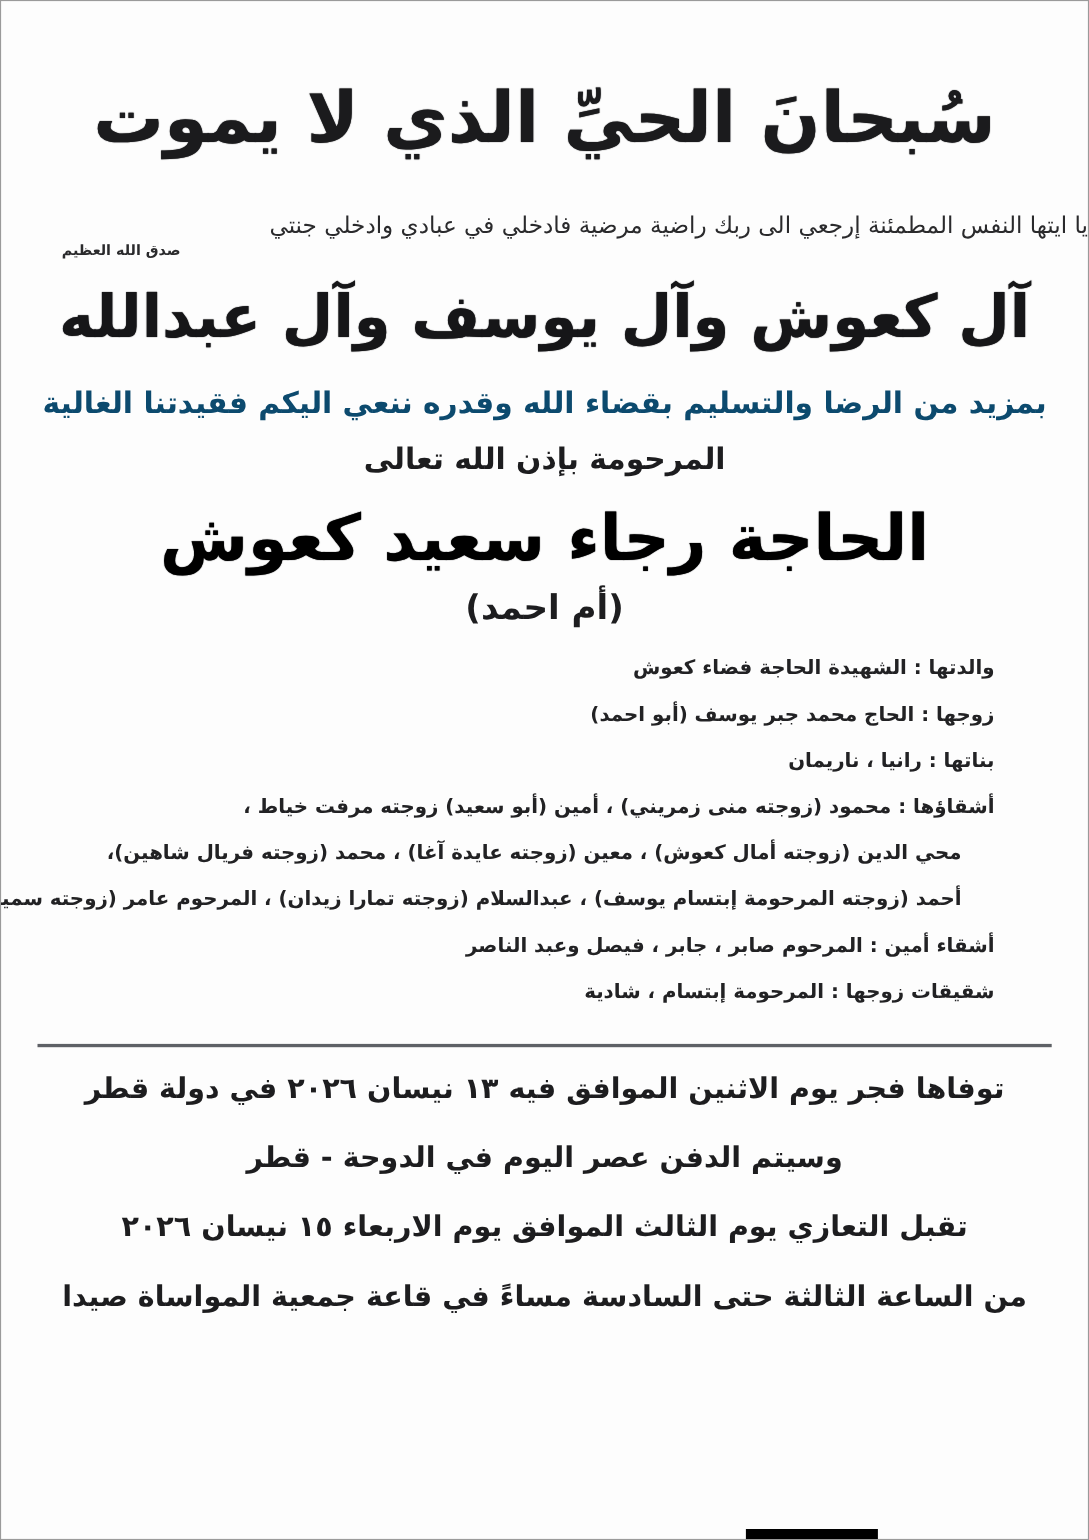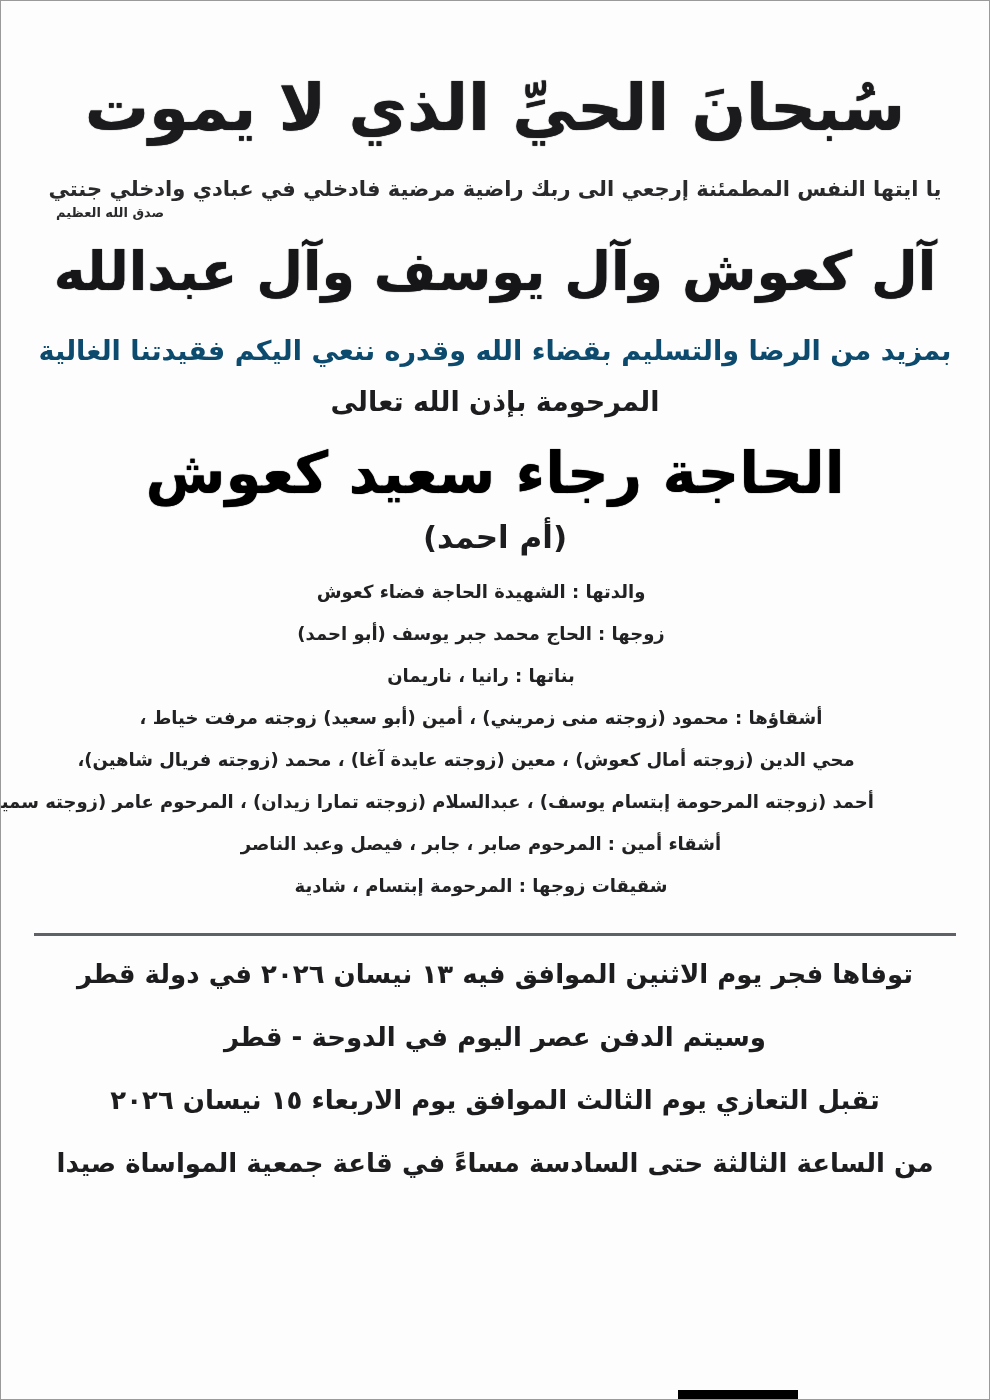--- a/index.html
+++ b/index.html
@@ -24,24 +24,23 @@
     margin-top: 42px;
     text-align: center;
     font-size: 64px;
     font-weight: bold;
     line-height: 130px;
     letter-spacing: -1px;
     color: #1b1b1d;
     text-shadow: 0 0 1px #1b1b1d;
   }
   .verse {
-    margin-top: 4px;
-    text-align: center;
+    margin-top: 20px;
     font-size: 21px;
-    font-weight: bold;
+    font-weight: normal;
     color: #2a2a2c;
   }
   .tasdiq {
     margin-top: 4px;
     text-align: left;
     padding-left: 55px;
     font-size: 13px;
     font-weight: bold;
     color: #2a2a2c;
   }
@@ -83,21 +82,21 @@
     color: #1d1d1f;
   }
   .relatives {
     margin-top: 16px;
     font-size: 18px;
     font-weight: bold;
     color: #222224;
   }
   .relative-line {
     line-height: 42px;
-    text-align: center;
+    text-align: right;
     padding-right: 85px;
     padding-left: 10px;
     white-space: nowrap;
     margin-left: 47px;
   }
   .relative-line.indent {
     padding-right: 115px;
   }
   .divider {
     margin: 26px 33px 0 33px;

